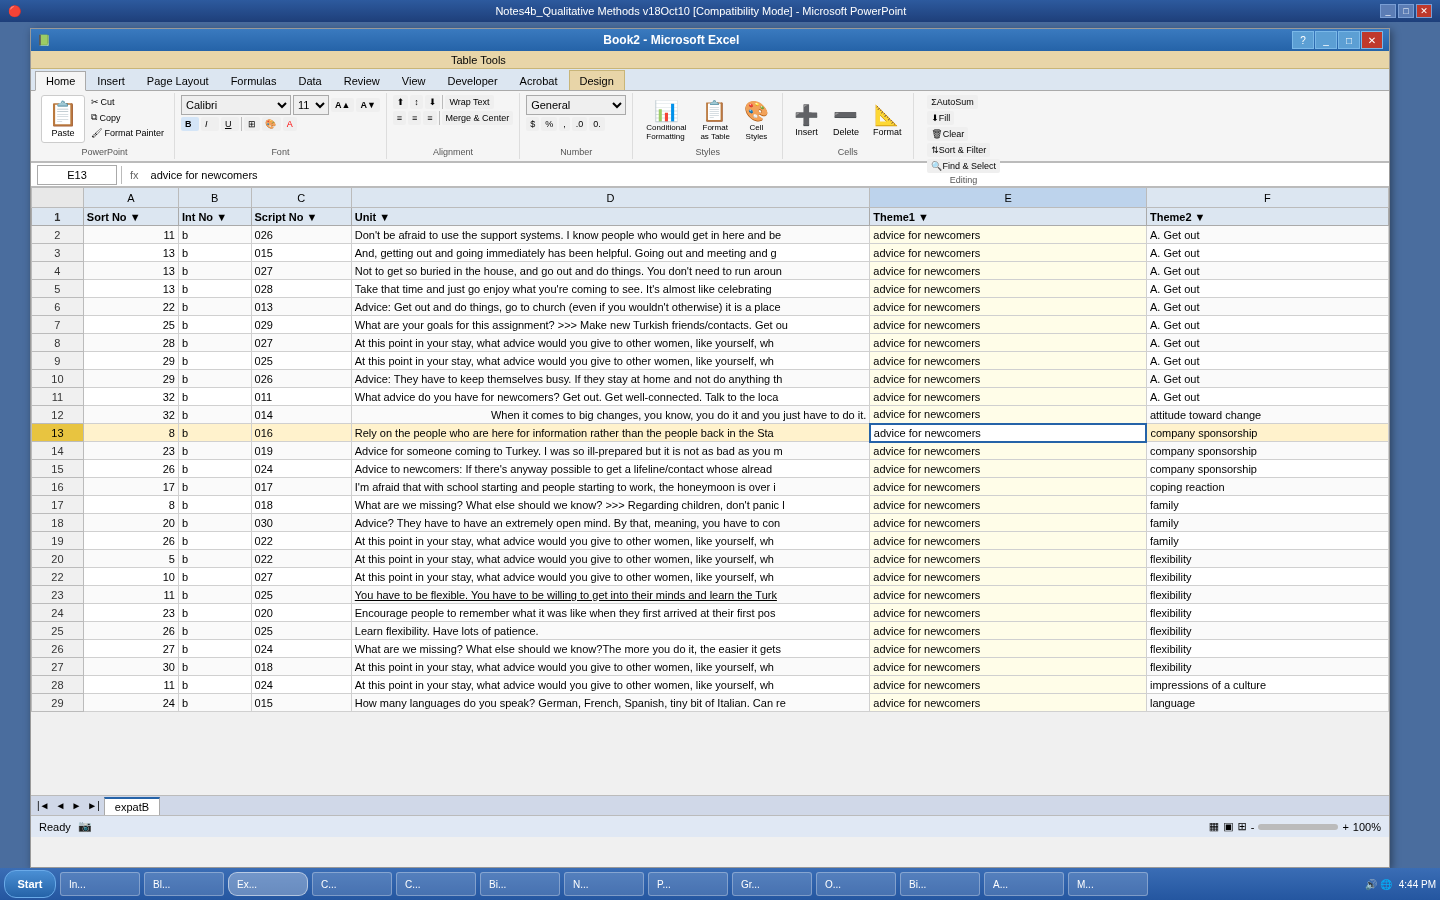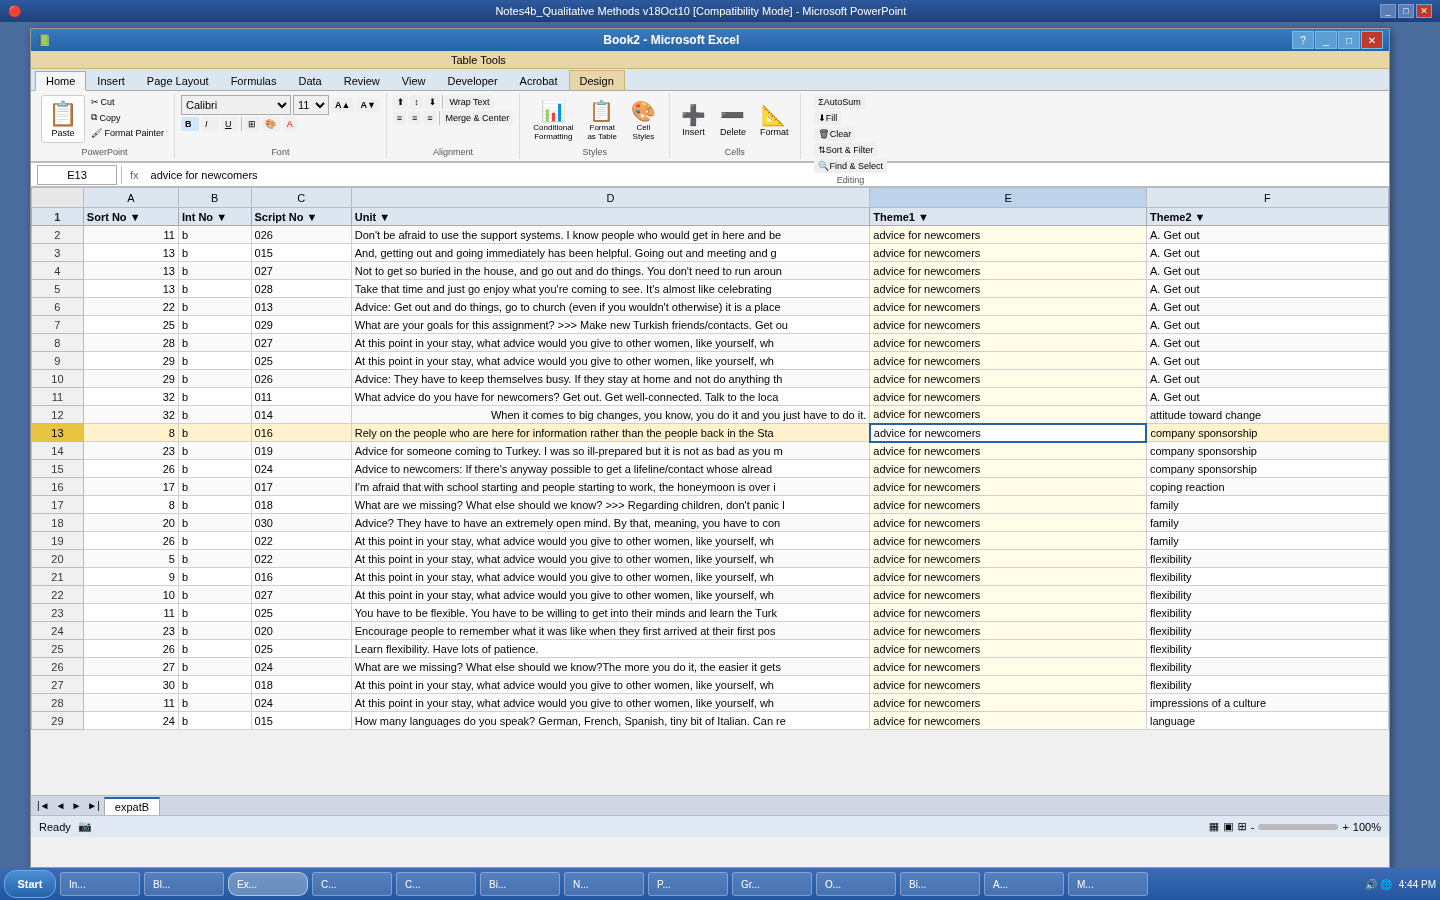--- a/index.html
+++ b/index.html
@@ -463,26 +463,41 @@
             <button class="rb-small">≡</button>
             <div style="width:1px;height:14px;background:#bbb;"></div>
             <button class="rb-small">
                 <span>Merge &amp; Center</span>
               </button>
           </div>
         </div>
         <div class="ribbon-group-label">Alignment</div>
       </div>
 
+      <div class="ribbon-group" style="min-width:110px;">
+        <div class="ribbon-group-content" style="flex-direction:column;gap:2px;">
+          <select class="num-format-select">
+            <option>General</option>
+          </select>
+          <div style="display:flex;gap:2px;">
+            <button class="rb-small">$</button>
+            <button class="rb-small">%</button>
+            <button class="rb-small">,</button>
+            <button class="rb-small">.0</button>
+            <button class="rb-small">0.</button>
+          </div>
+        </div>
+        <div class="ribbon-group-label">Number</div>
+      </div>
 
       <div class="ribbon-group" style="min-width:150px;">
         <div class="ribbon-group-content" style="align-items:center;justify-content:center;gap:4px;">
           <div class="rb-btn">
             <div style="font-size:20px;">📊</div>
-            <div style="font-size:8px;text-align:center;">Conditional<br>Formatting</div>
+            <div style="font-size:8px;">Conditional<br>Formatting</div>
           </div>
           <div class="rb-btn">
             <div style="font-size:20px;">📋</div>
             <div style="font-size:8px;text-align:center;">Format<br>as Table</div>
           </div>
           <div class="rb-btn">
             <div style="font-size:20px;">🎨</div>
             <div style="font-size:8px;text-align:center;">Cell<br>Styles</div>
           </div>
         </div>
@@ -715,44 +730,35 @@
               </tr>
               <tr style="background: rgb(255, 255, 255);">
                 <td class="row-num">20</td>
                 <td style="text-align: right;">5</td>
                 <td>b</td>
                 <td>022</td>
                 <td style="max-width: 300px; overflow: hidden; white-space: nowrap;">At this point in your stay, what advice would you give to other women, like yourself, wh</td>
                 <td style="background: rgb(255, 253, 232);">advice for newcomers</td>
                 <td>flexibility</td>
               </tr>
-              <tr style="background: rgb(250, 250, 250);">
-                <td class="row-num">21</td>
-                <td style="text-align: right;">9</td>
-                <td>b</td>
-                <td>016</td>
-                <td style="max-width: 300px; overflow: hidden; white-space: nowrap;">At this point in your stay, what advice would you give to other women, like yourself, wh</td>
-                <td style="background: rgb(255, 253, 232);">advice for newcomers</td>
-                <td>flexibility</td>
-              </tr>
               <tr style="background: rgb(255, 255, 255);">
                 <td class="row-num">22</td>
                 <td style="text-align: right;">10</td>
                 <td>b</td>
                 <td>027</td>
                 <td style="max-width: 300px; overflow: hidden; white-space: nowrap;">At this point in your stay, what advice would you give to other women, like yourself, wh</td>
                 <td style="background: rgb(255, 253, 232);">advice for newcomers</td>
                 <td>flexibility</td>
               </tr>
               <tr style="background: rgb(250, 250, 250);">
                 <td class="row-num">23</td>
                 <td style="text-align: right;">11</td>
                 <td>b</td>
                 <td>025</td>
-                <td style="max-width: 300px; overflow: hidden; white-space: nowrap;">You have to be flexible. You have to be willing to get into their minds and learn the Turk</td>
+                <td style="max-width: 300px; overflow: hidden; white-space: nowrap; text-decoration: underline;">You have to be flexible. You have to be willing to get into their minds and learn the Turk</td>
                 <td style="background: rgb(255, 253, 232);">advice for newcomers</td>
                 <td>flexibility</td>
               </tr>
               <tr style="background: rgb(255, 255, 255);">
                 <td class="row-num">24</td>
                 <td style="text-align: right;">23</td>
                 <td>b</td>
                 <td>020</td>
                 <td style="max-width: 300px; overflow: hidden; white-space: nowrap;">Encourage people to remember what it was like when they first arrived at their first pos</td>
                 <td style="background: rgb(255, 253, 232);">advice for newcomers</td>

